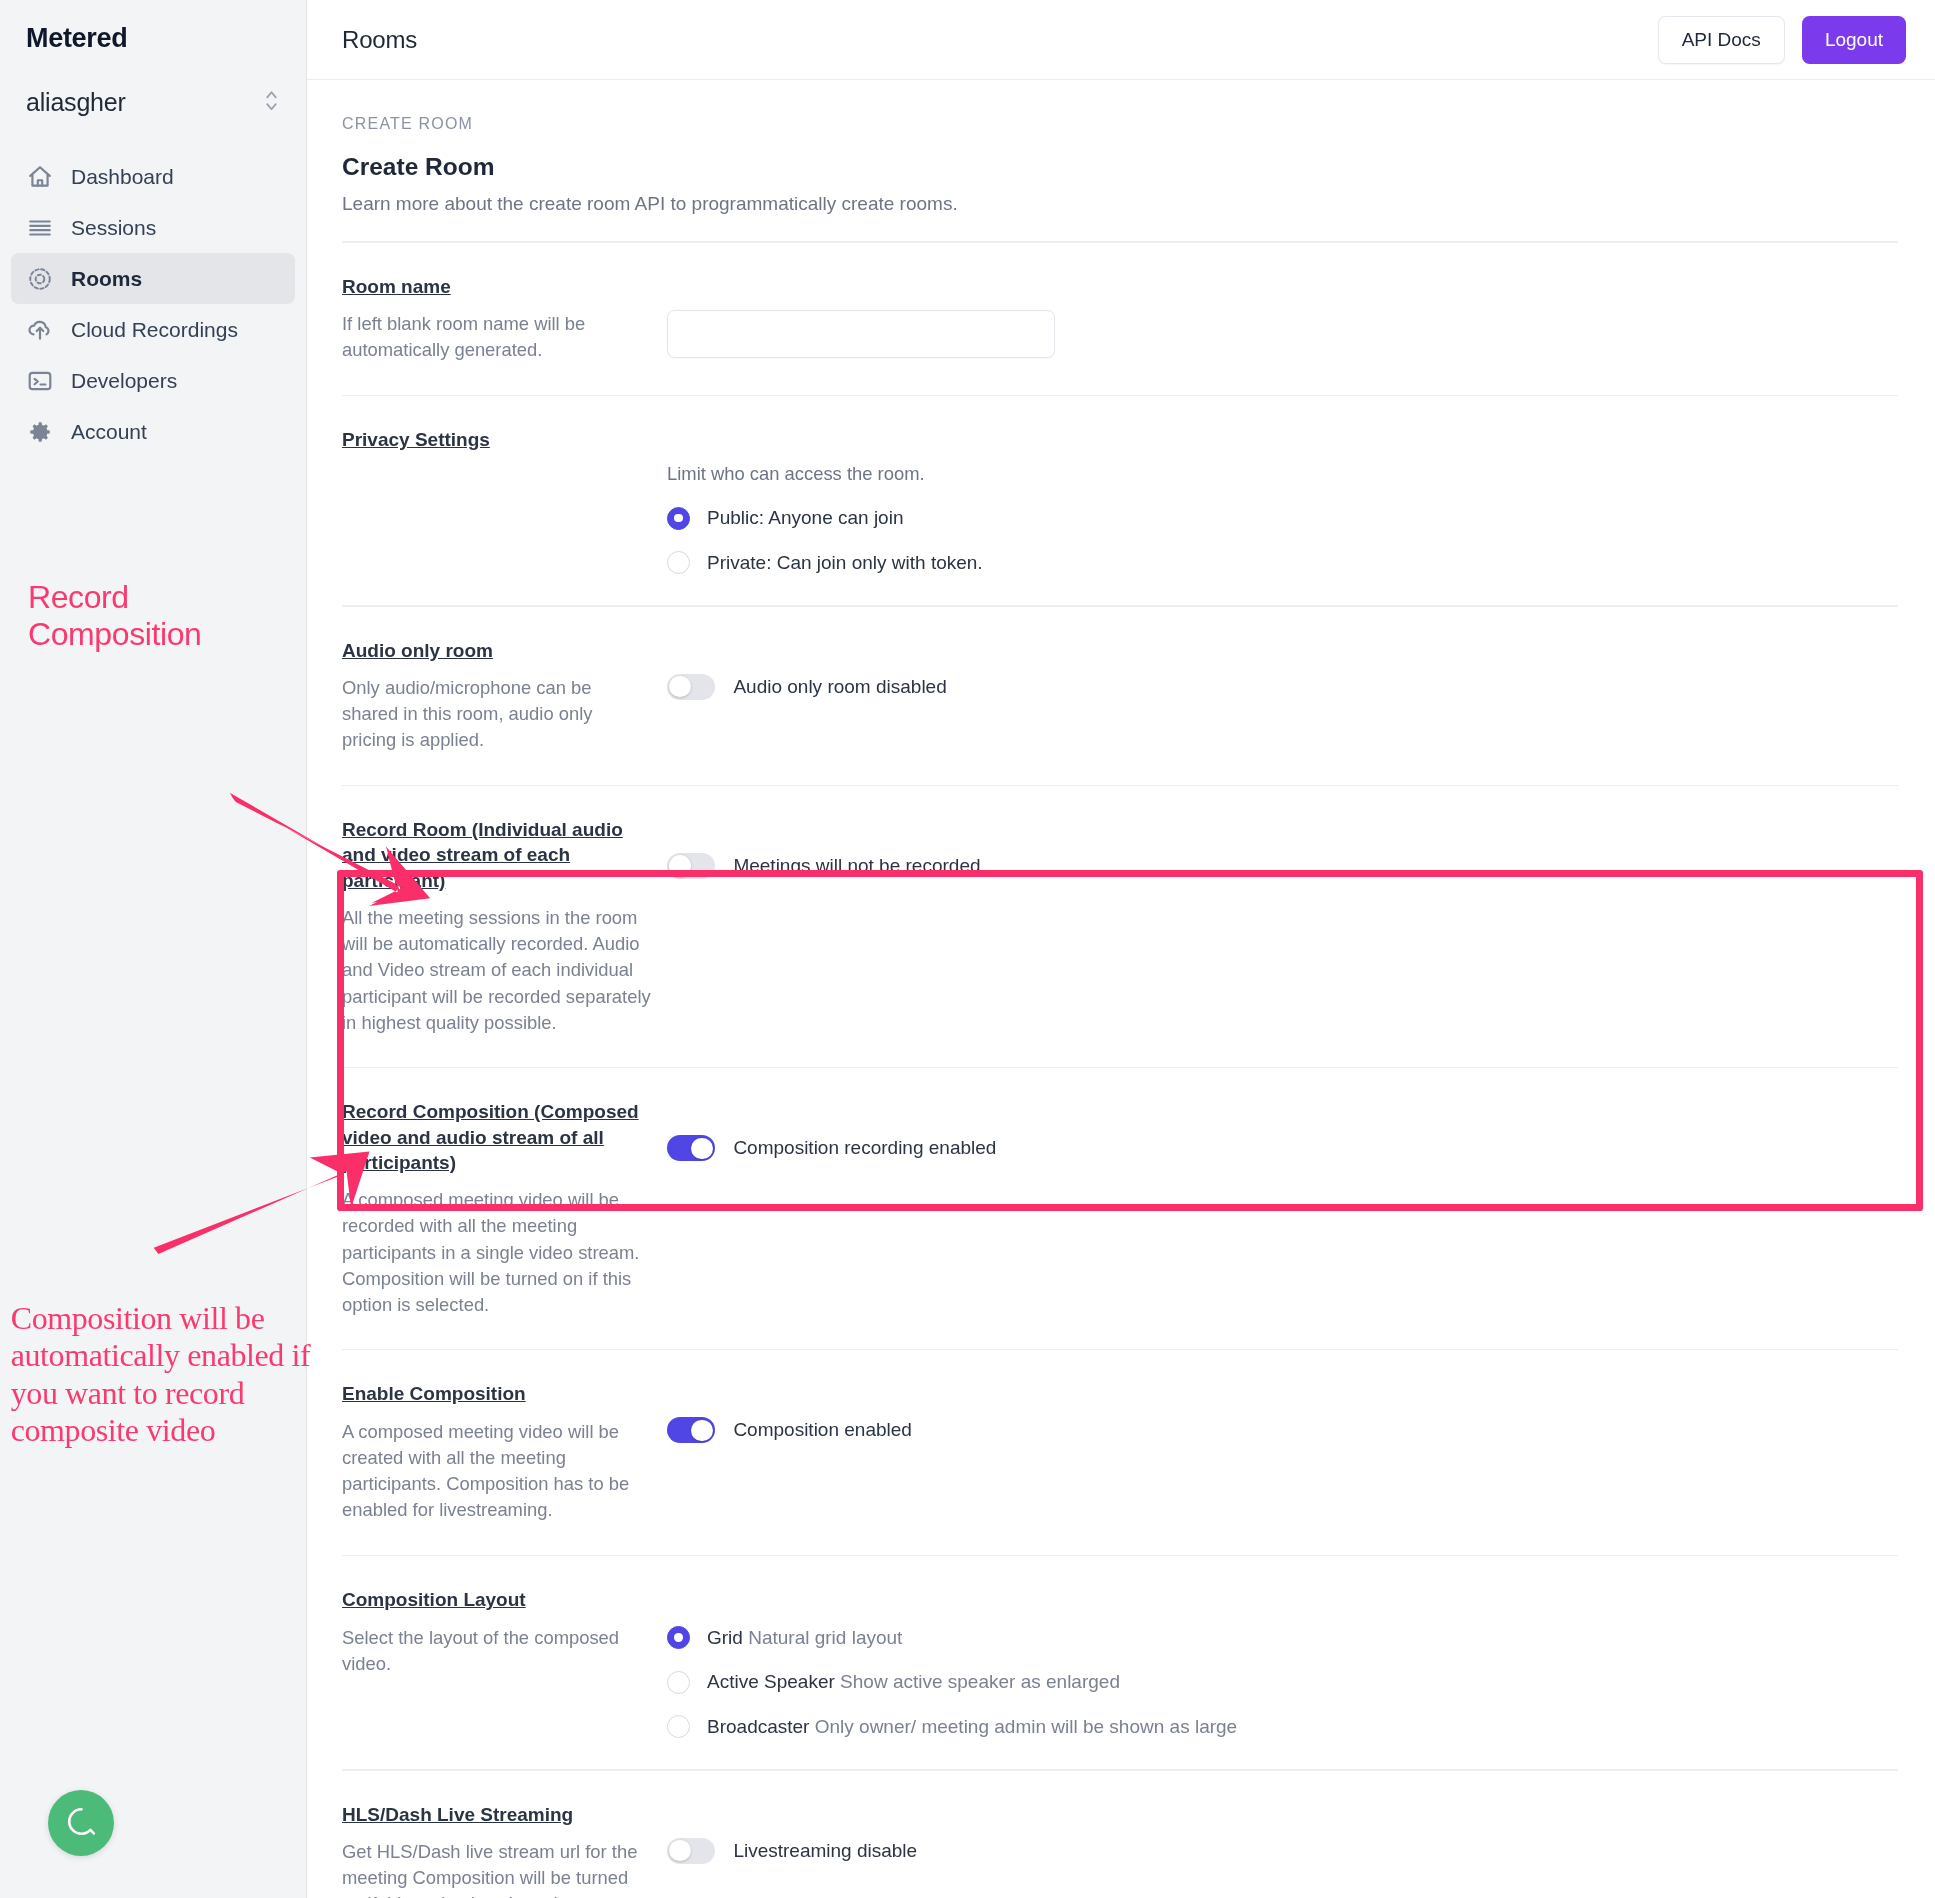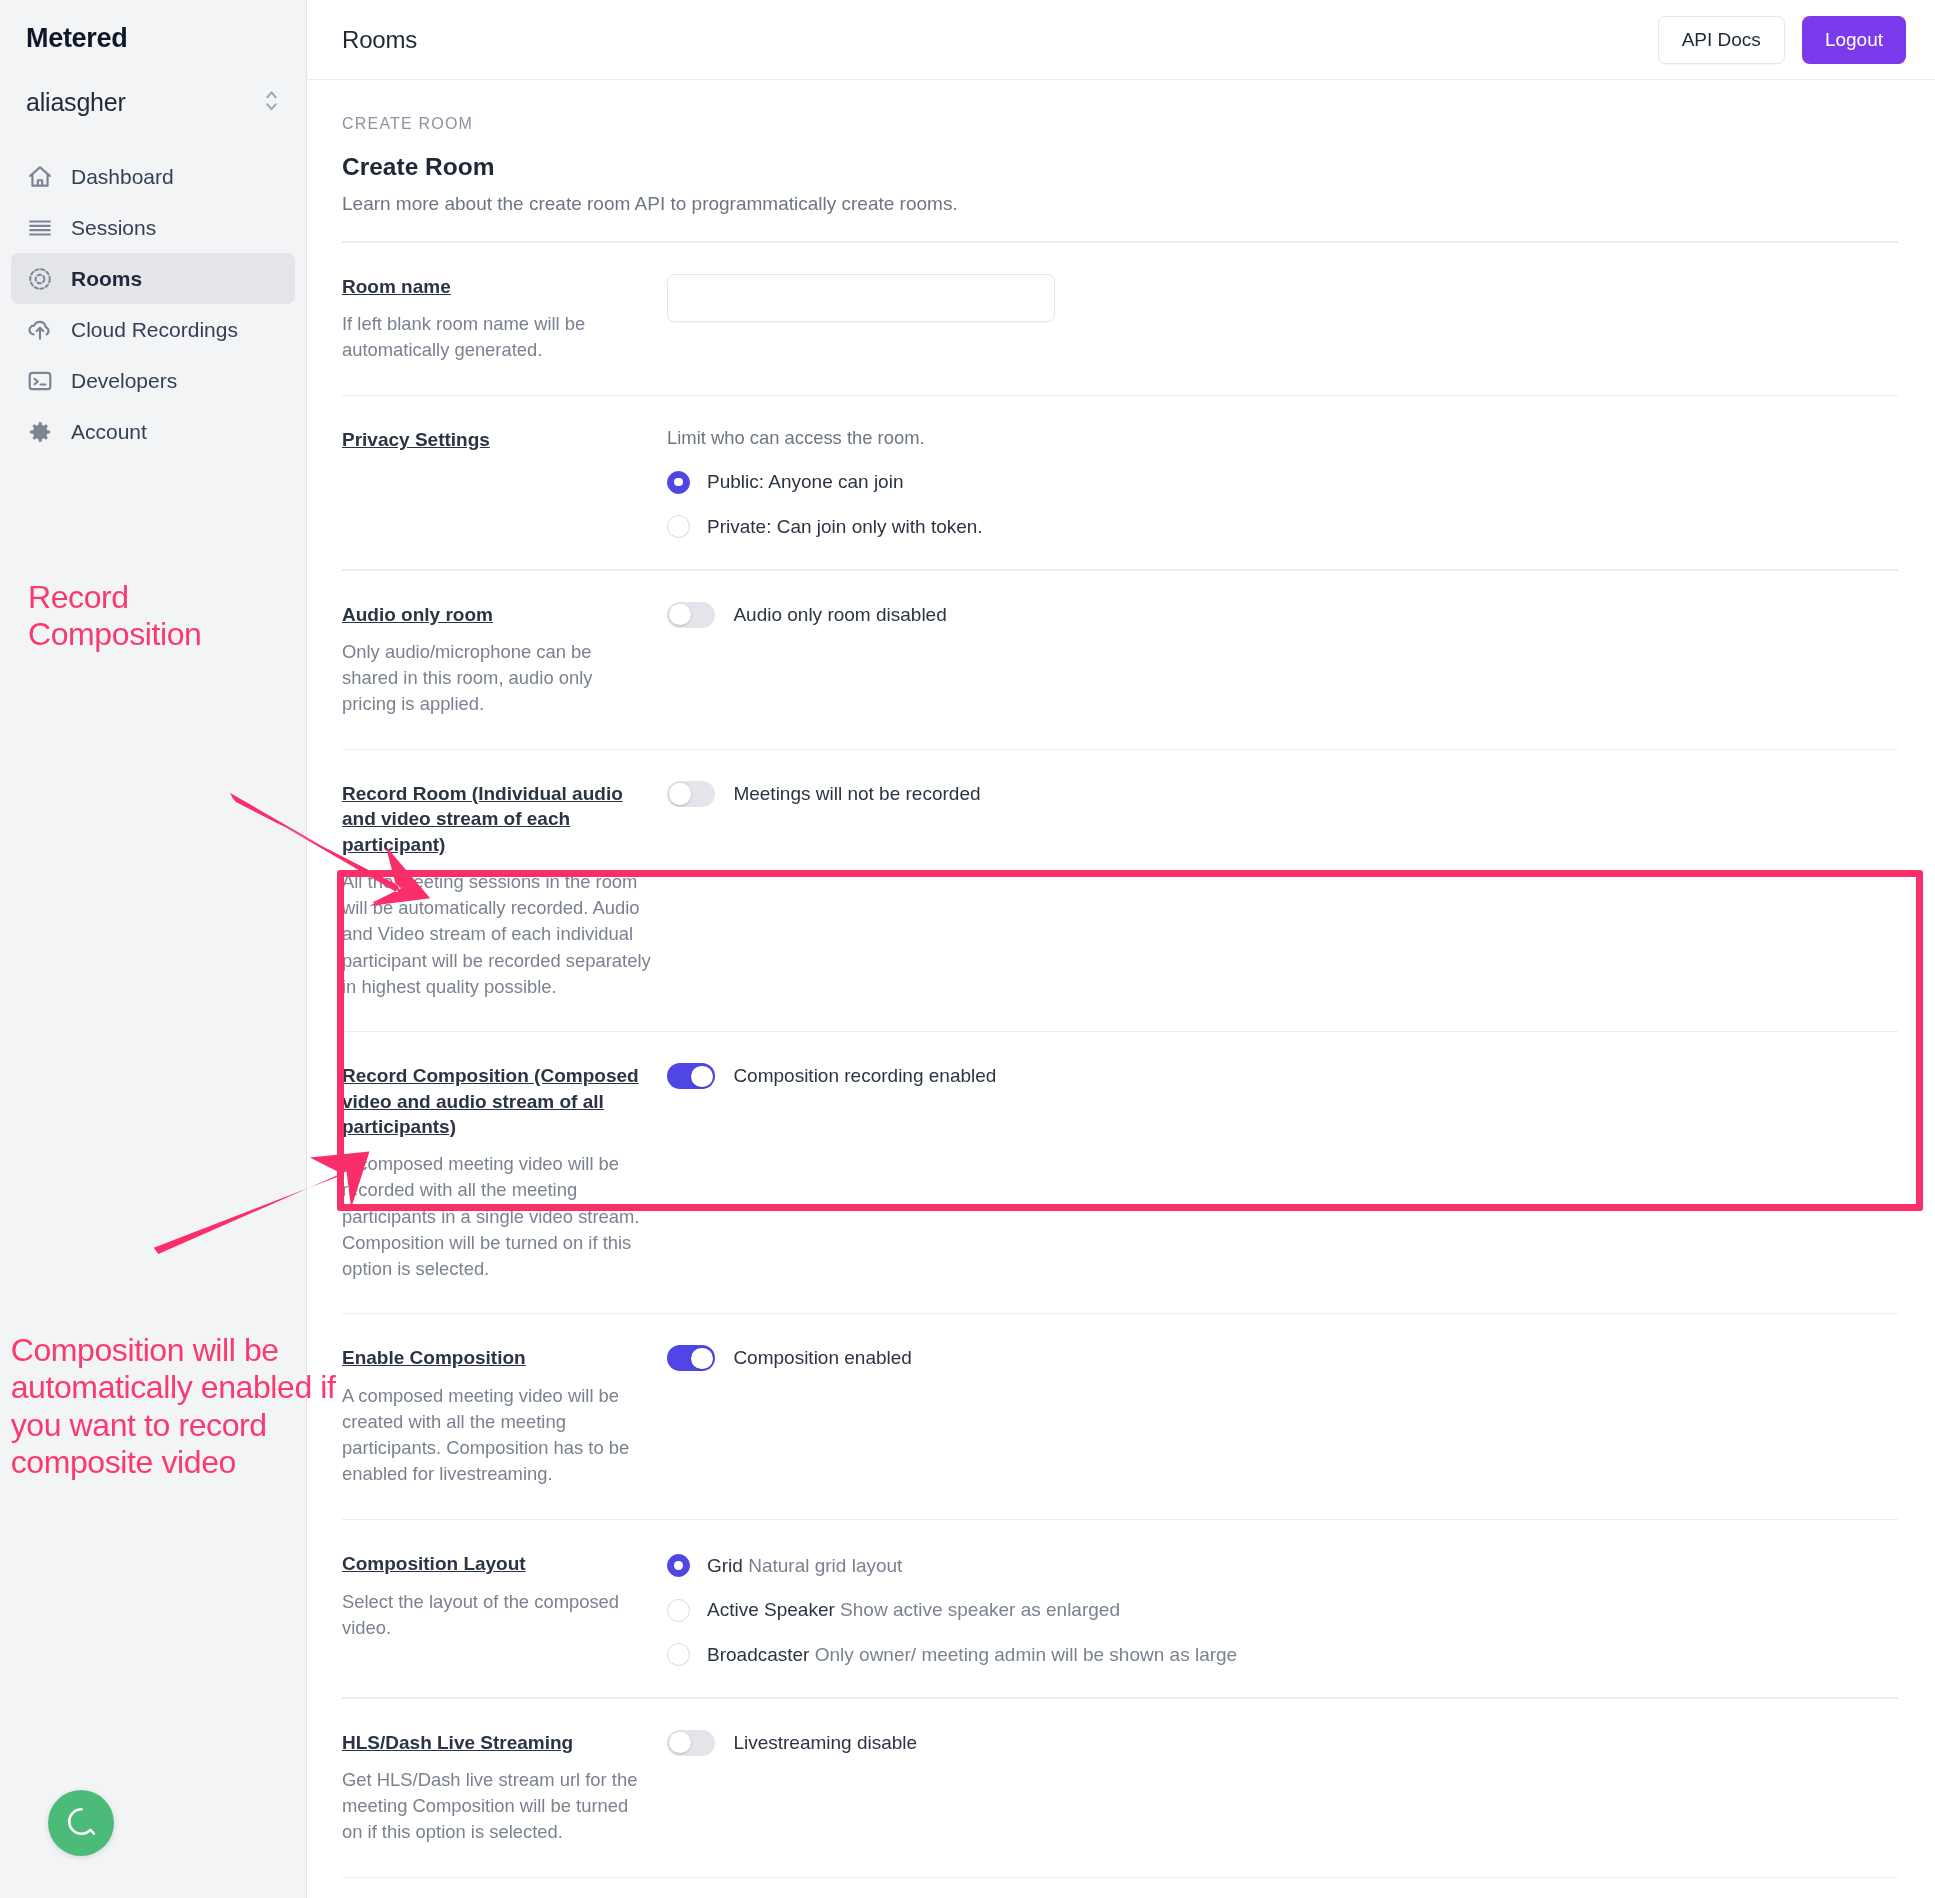--- a/index.html
+++ b/index.html
@@ -45,21 +45,21 @@
     background: #4cbb79; display: flex; align-items: center; justify-content: center;
     cursor: pointer; box-shadow: 0 1.5px 6.1px rgba(0,0,0,.12);
   }
   .help-btn svg { width: 35px; height: 35px; }
   .anno-text {
     position: absolute; z-index: 40;
     color: #fa3a6e; font-size: 32px; line-height: 1.17;
     letter-spacing: -0.4px; pointer-events: none;
   }
   #anno-record-composition { left: 28px; top: 579px; width: 261px; }
-  #anno-auto-enabled { left: 10.7px; top: 1332px; width: 347px; }
+  #anno-auto-enabled { left: 10.7px; top: 1300px; width: 347px; font-family: Liberation Serif, serif; }
 
   .anno-arrow { position: absolute; z-index: 45; pointer-events: none; }
   #arrow-top { left: 222px; top: 782px; width: 245px; height: 153px; }
   #arrow-bottom { left: 146px; top: 1104px; width: 245px; height: 153px; }
 
   .highlight-box {
     position: absolute; z-index: 30; pointer-events: none;
     left: 337px; top: 870px; width: 1586px; height: 341px;
     border: 7px solid #fa2e68; border-radius: 3.1px;
   }
@@ -90,21 +90,21 @@
     margin-top: 35px; font-size: 16px; letter-spacing: 1.2px;
     color: #8b93a3; font-weight: 500;
   }
   .page-title { margin-top: 20px; font-size: 24.5px; font-weight: bold; color: #1e2837; }
   .page-sub { margin-top: 12.3px; font-size: 19px; color: #6d7585; }
 
   .divider { height: 1.5px; background: #ededf1; margin: 26px 0 0 0; width: 1556px; }
 
   .row { display: flex; padding: 31px 0 31px 0; width: 1556px; }
   .row-left { width: 325px; flex: 0 0 325px; padding-right: 15.3px; }
-  .row-right { flex: 1; padding-left: 0; }
+  .row-right { flex: 1; padding-left: 0; margin-top: 36px; }
   .lbl { font-size: 19px; font-weight: bold; color: #2b3443; line-height: 1.33; text-decoration: underline; }
   .hint { margin-top: 12.3px; font-size: 18.4px; color: #7a8190; line-height: 1.42; }
   .hint-top { font-size: 18.4px; color: #6d7585; }
 
   .text-input {
     width: 388px; height: 48px; border: 1.5px solid #e5e6eb; border-radius: 7.7px;
     background: #fff; font-size: 19px; padding: 0 14px; color: #1e2837;
     font-family: inherit; outline: none; box-shadow: 0 0.8px 1.5px rgba(16,24,40,.03);
   }
 

